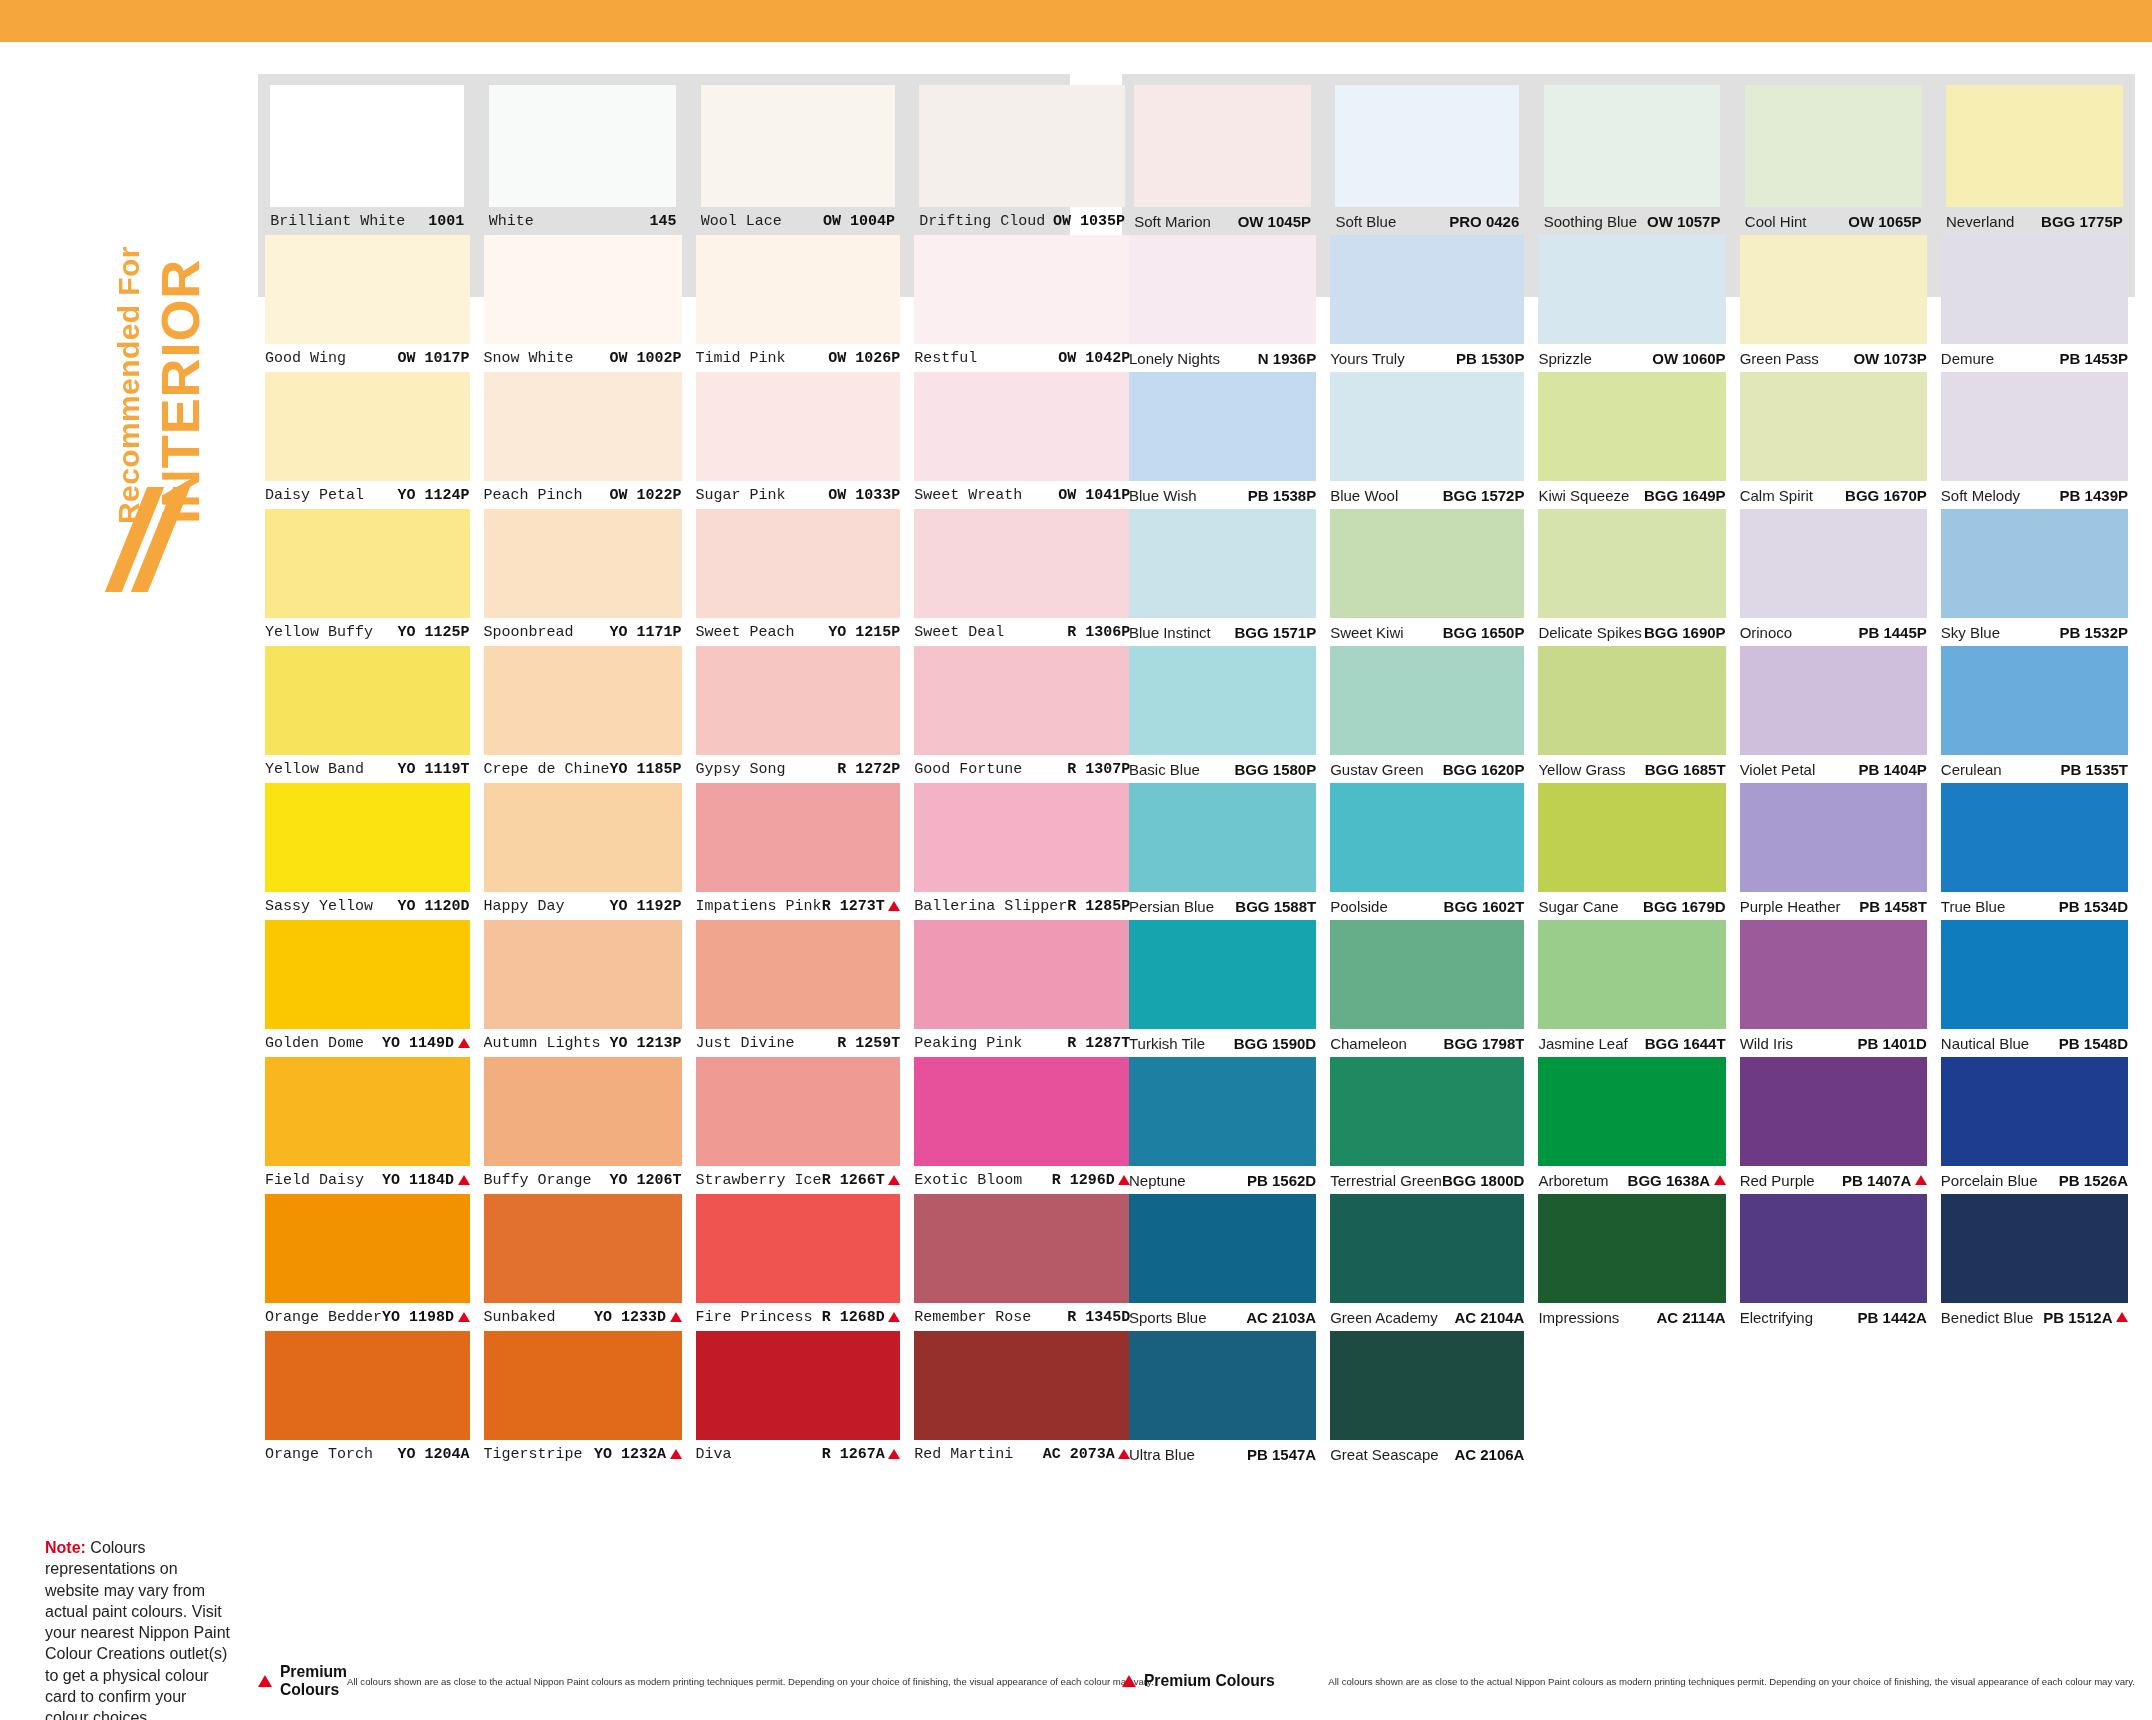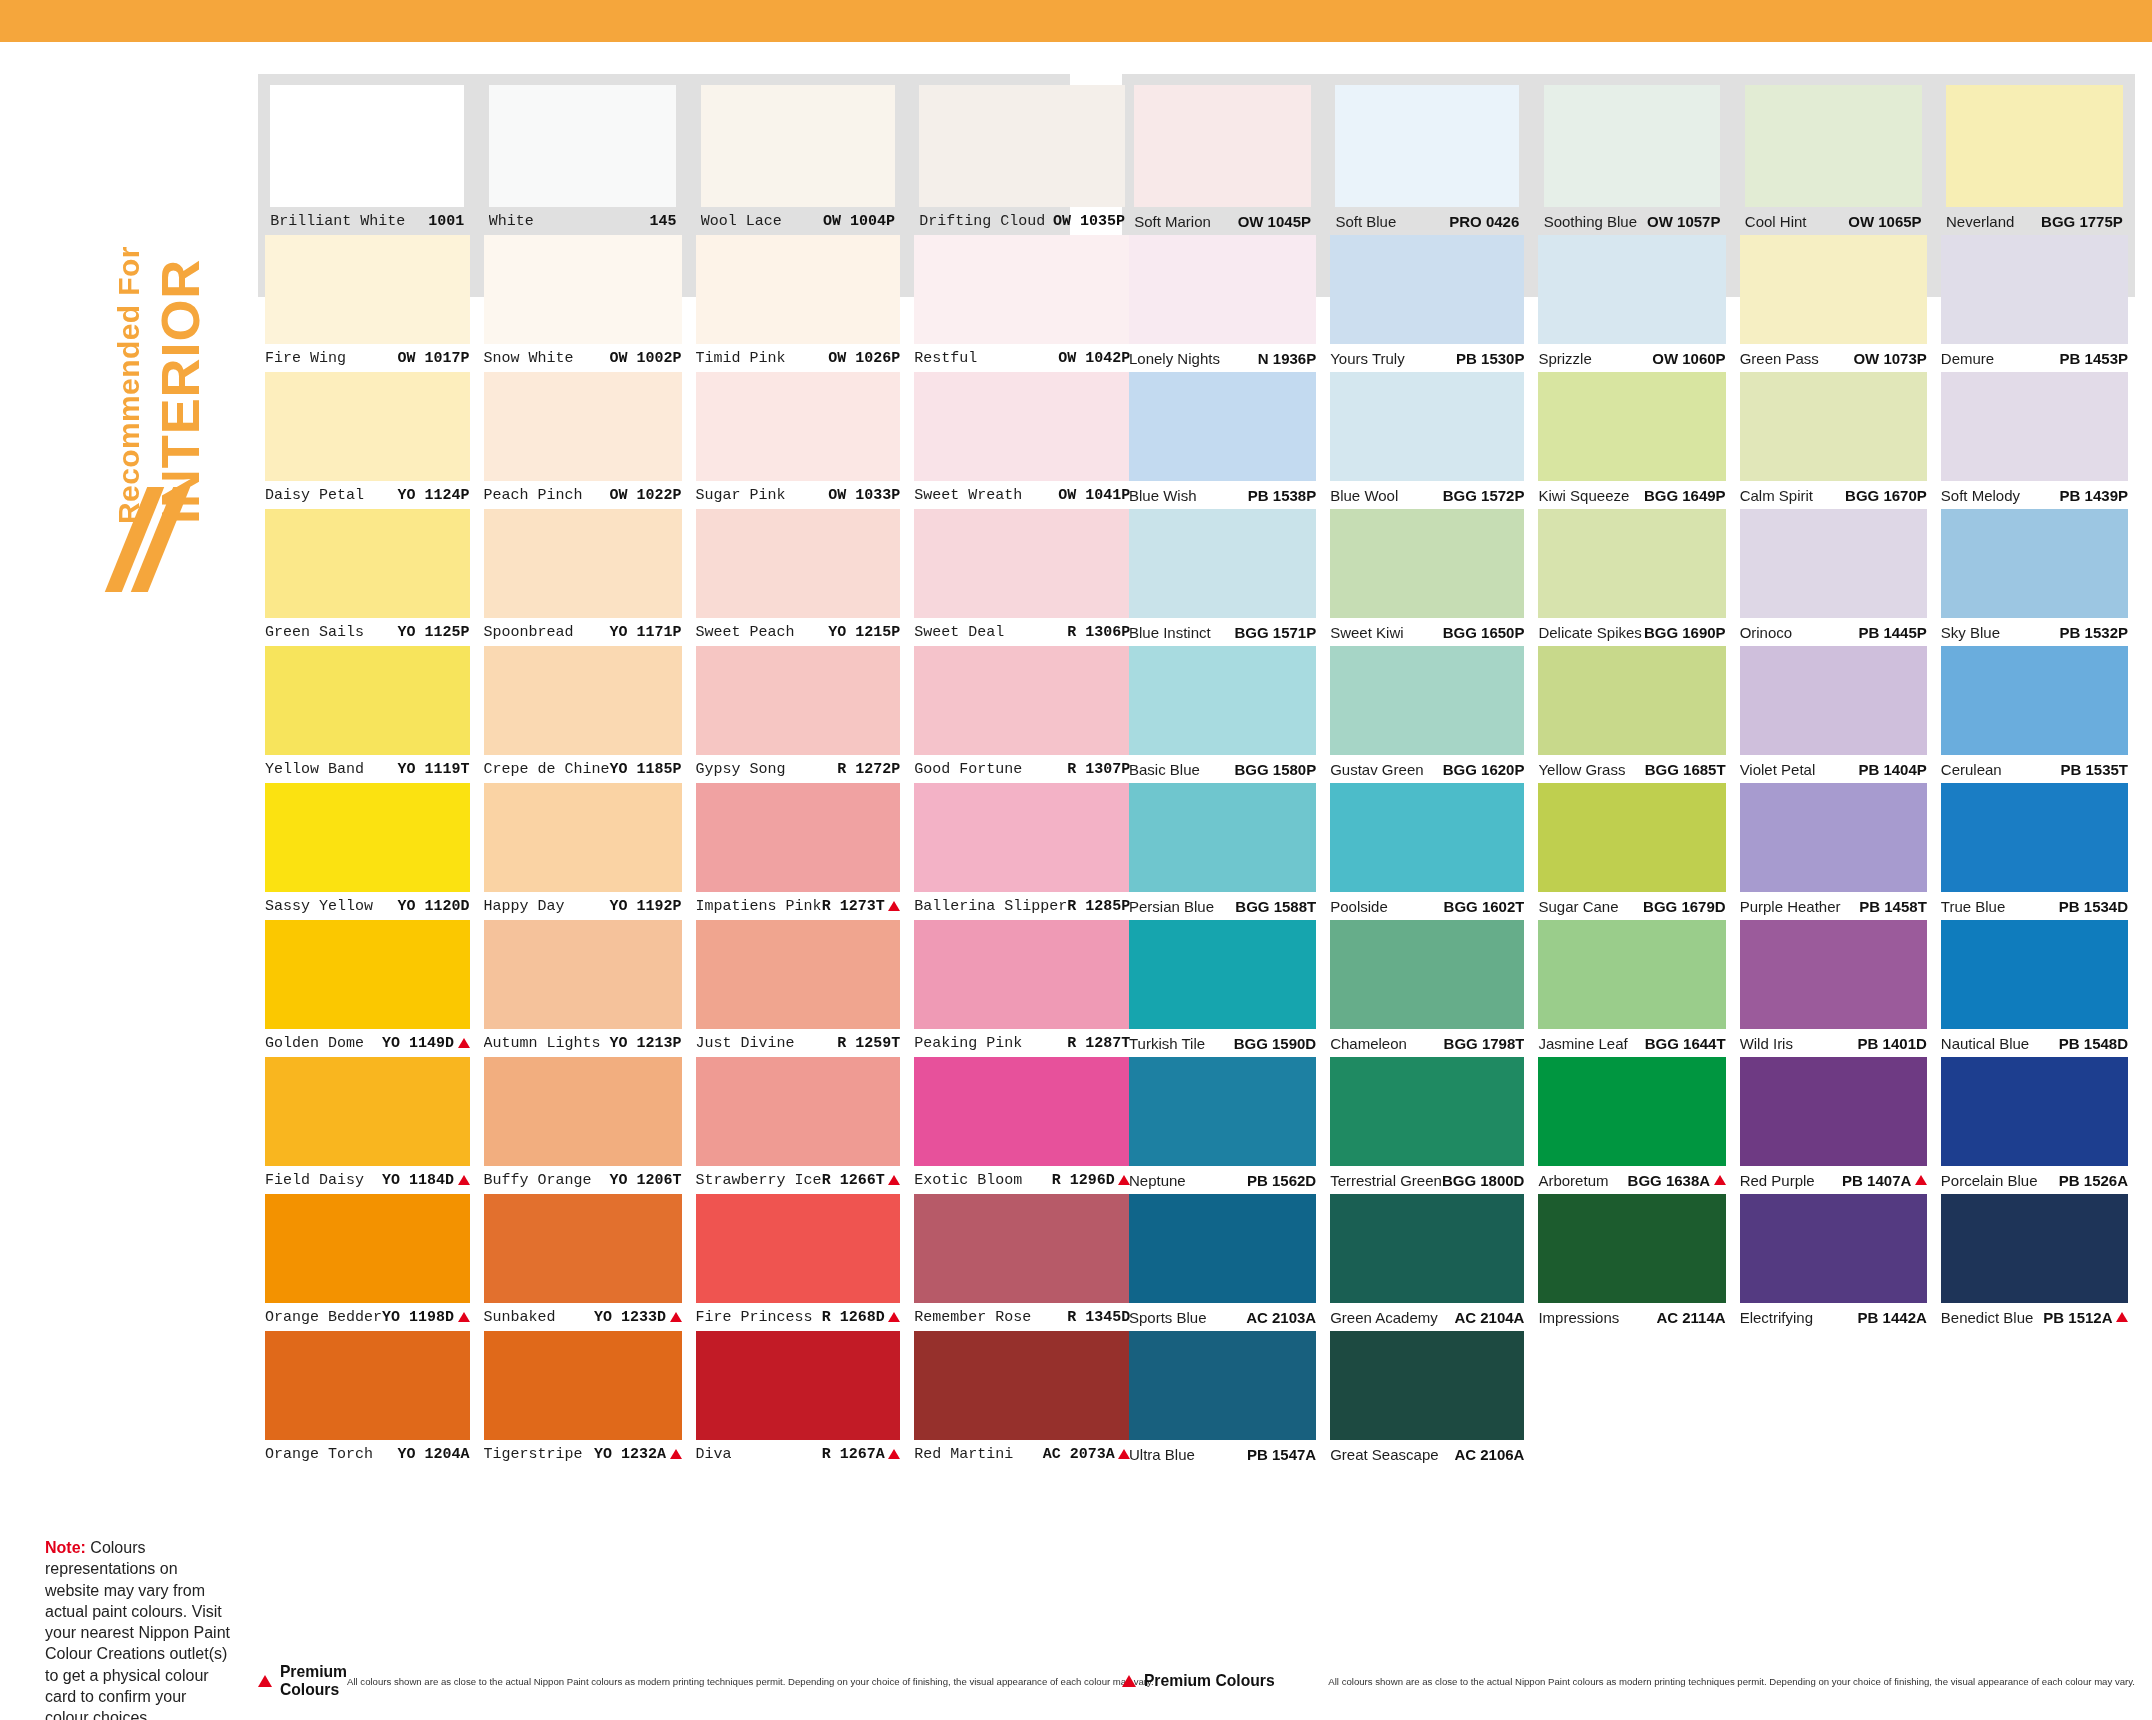--- a/index.html
+++ b/index.html
@@ -170,21 +170,21 @@
         <div class="cell first-row">
           <div class="swatch" style="background: rgb(244, 239, 234);"></div>
           <div class="label-row">
             <span class="cname">Drifting Cloud</span>
             <span class="ccode">OW 1035P</span>
           </div>
         </div>
         <div class="cell">
           <div class="swatch" style="background: rgb(253, 243, 217);"></div>
           <div class="label-row">
-            <span class="cname">Fire Wing</span>
+            <span class="cname">Good Wing</span>
             <span class="ccode">OW 1017P</span>
           </div>
         </div>
         <div class="cell">
           <div class="swatch" style="background: rgb(253, 247, 239);"></div>
           <div class="label-row">
             <span class="cname">Snow White</span>
             <span class="ccode">OW 1002P</span>
           </div>
         </div>
@@ -226,21 +226,21 @@
         <div class="cell">
           <div class="swatch" style="background: rgb(249, 227, 232);"></div>
           <div class="label-row">
             <span class="cname">Sweet Wreath</span>
             <span class="ccode">OW 1041P</span>
           </div>
         </div>
         <div class="cell">
           <div class="swatch" style="background: rgb(251, 232, 138);"></div>
           <div class="label-row">
-            <span class="cname">Green Sails</span>
+            <span class="cname">Yellow Buffy</span>
             <span class="ccode">YO 1125P</span>
           </div>
         </div>
         <div class="cell">
           <div class="swatch" style="background: rgb(251, 226, 196);"></div>
           <div class="label-row">
             <span class="cname">Spoonbread</span>
             <span class="ccode">YO 1171P</span>
           </div>
         </div>

